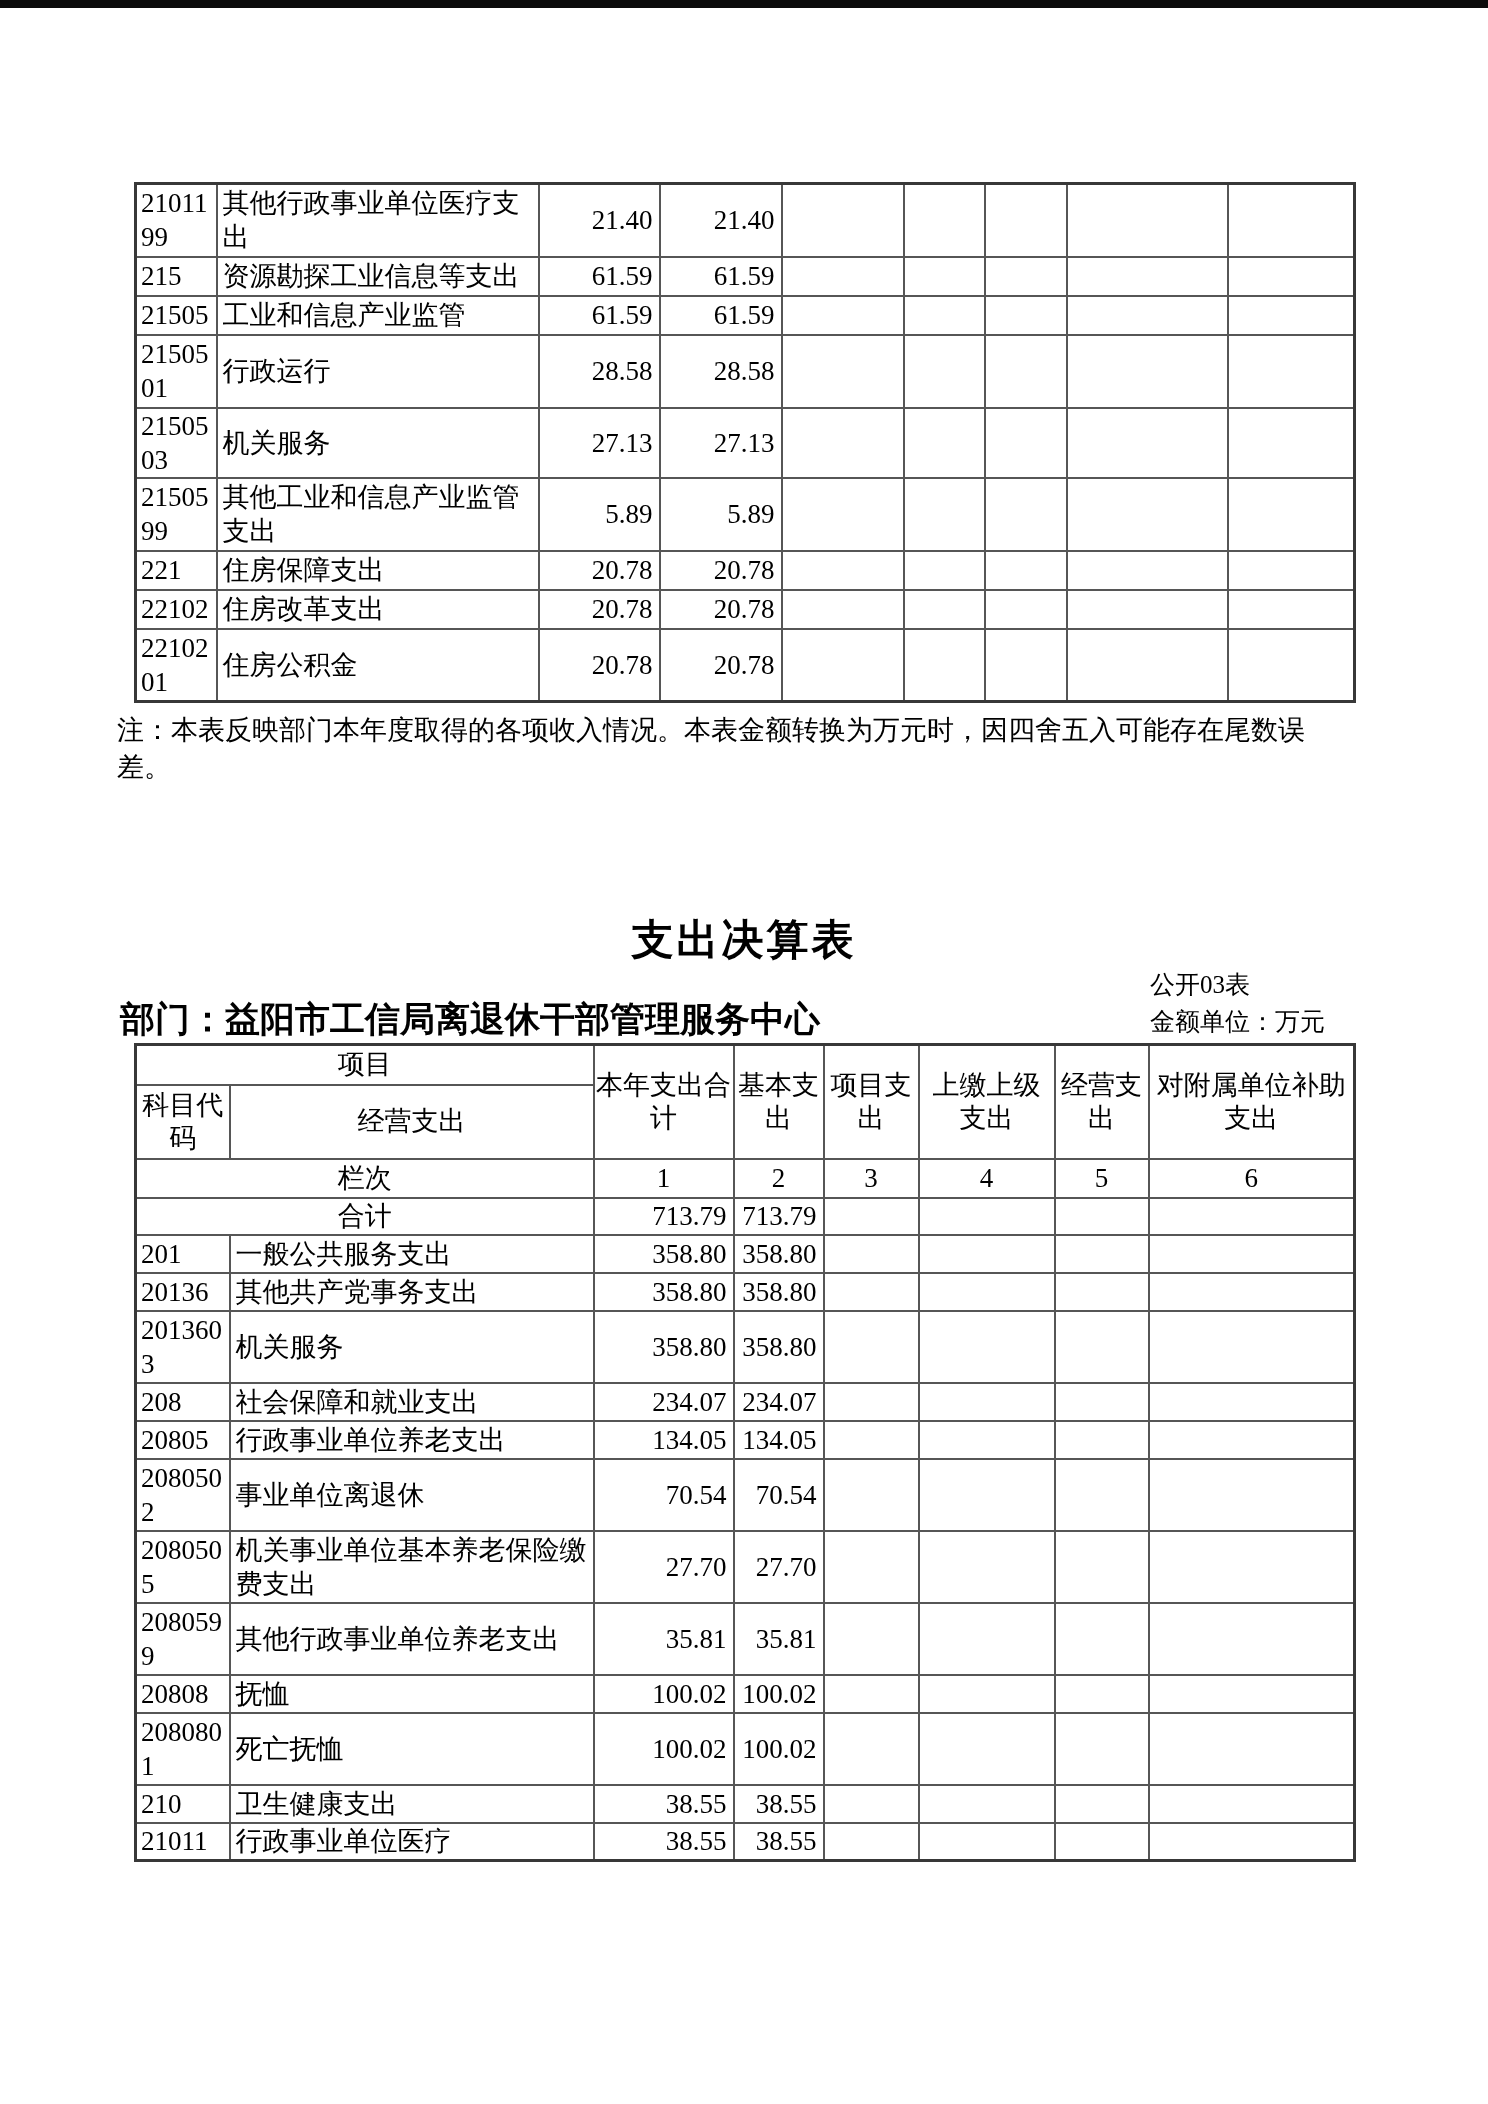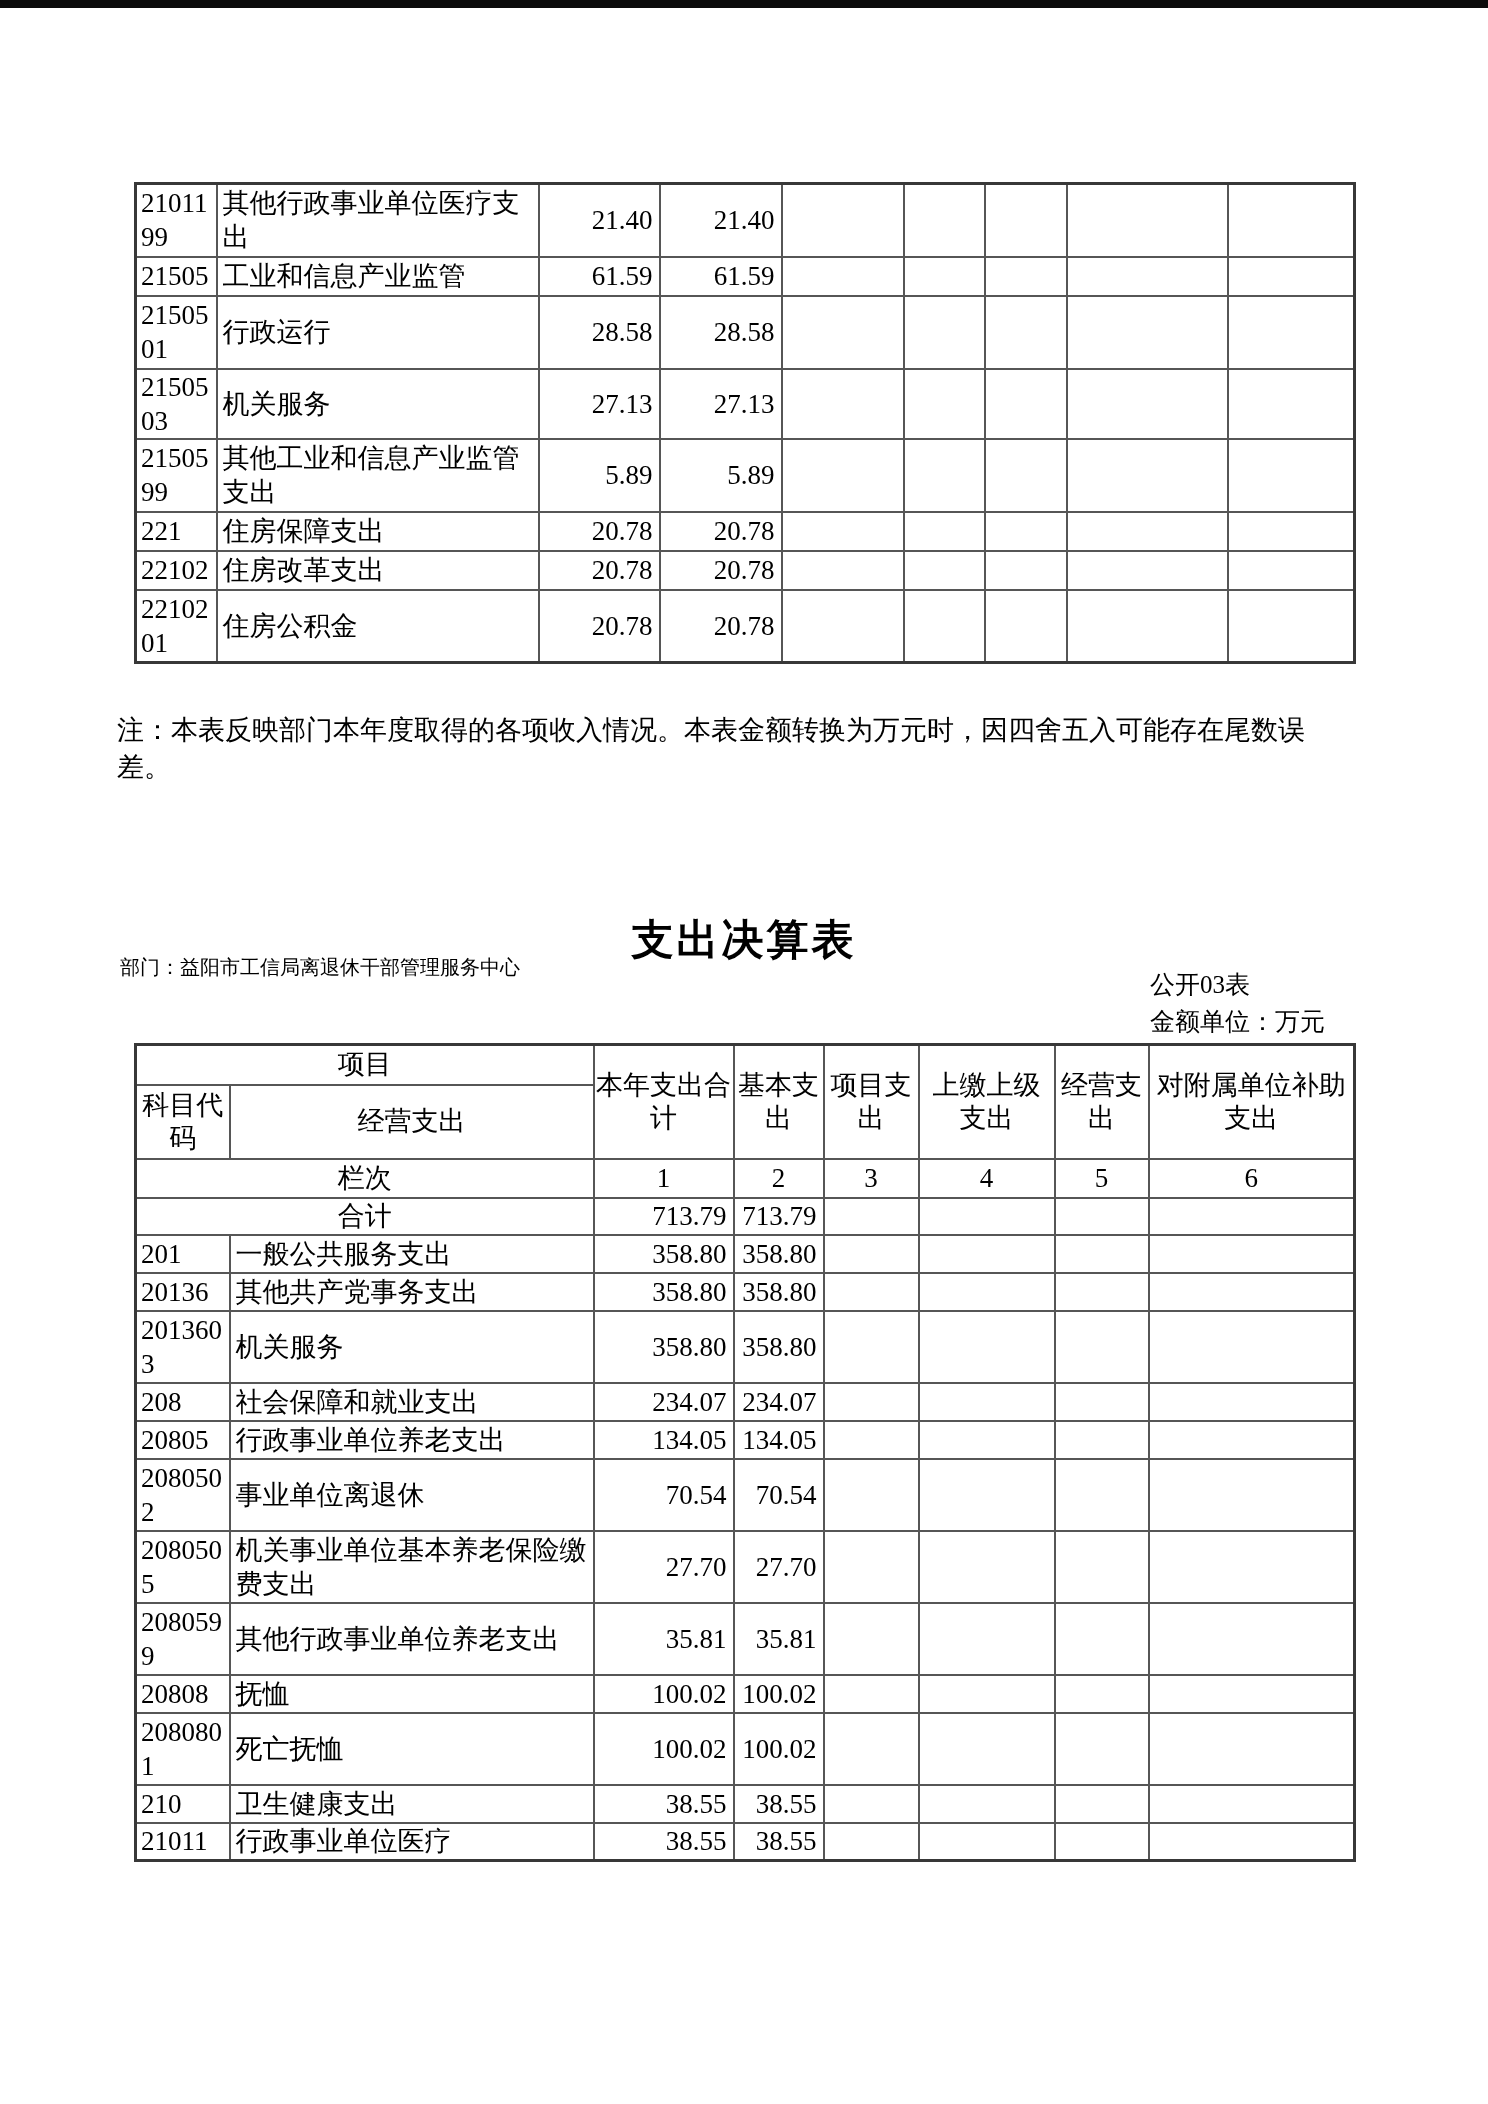--- a/index.html
+++ b/index.html
@@ -17,21 +17,21 @@
   .cell-num{text-align:right;padding:0 6px 0 0;line-height:34px;}
   .cell-empty{padding:0;}
   .hdr{text-align:center;padding:0 1px;word-break:break-all;line-height:33px;}
   .row-h1{height:40px;}
   .row-h2{height:74px;}
   .row-rank{height:39px;}
   .row-total{height:37px;}
   .total-num{font-weight:normal;}
   .title{left:0;top:916px;width:1488px;text-align:center;font-size:42px;font-weight:bold;letter-spacing:3px;line-height:48px;}
   .meta{font-size:25px;line-height:30px;}
-  .dept{left:120px;top:952px;font-size:20px;line-height:31px;}
+  .dept{left:120px;top:1004px;font-size:35px;line-height:31px;font-weight:bold;}
   .note{left:117px;top:712px;width:1260px;font-size:27px;line-height:37px;}
 </style>
 </head>
 <body>
 
 <div class="top-strip"></div>
 
 <div class="abs" style="left:134px;top:182px;">
   <table>
     <colgroup>
@@ -44,20 +44,31 @@
       <col style="width:82px">
         <col style="width:161px">
         <col style="width:127px">
     </colgroup>
     <tbody id="income-body">
         <tr style="height: 73px;">
           <td class="cell-code">2101199</td>
           <td class="cell-name">其他行政事业单位医疗支出</td>
           <td class="cell-num">21.40</td>
           <td class="cell-num">21.40</td>
+          <td class="cell-empty"></td>
+          <td class="cell-empty"></td>
+          <td class="cell-empty"></td>
+          <td class="cell-empty"></td>
+          <td class="cell-empty"></td>
+        </tr>
+        <tr style="height: 39px;">
+          <td class="cell-code">215</td>
+          <td class="cell-name">资源勘探工业信息等支出</td>
+          <td class="cell-num">61.59</td>
+          <td class="cell-num">61.59</td>
           <td class="cell-empty"></td>
           <td class="cell-empty"></td>
           <td class="cell-empty"></td>
           <td class="cell-empty"></td>
           <td class="cell-empty"></td>
         </tr>
         <tr style="height: 39px;">
           <td class="cell-code">21505</td>
           <td class="cell-name">工业和信息产业监管</td>
           <td class="cell-num">61.59</td>

